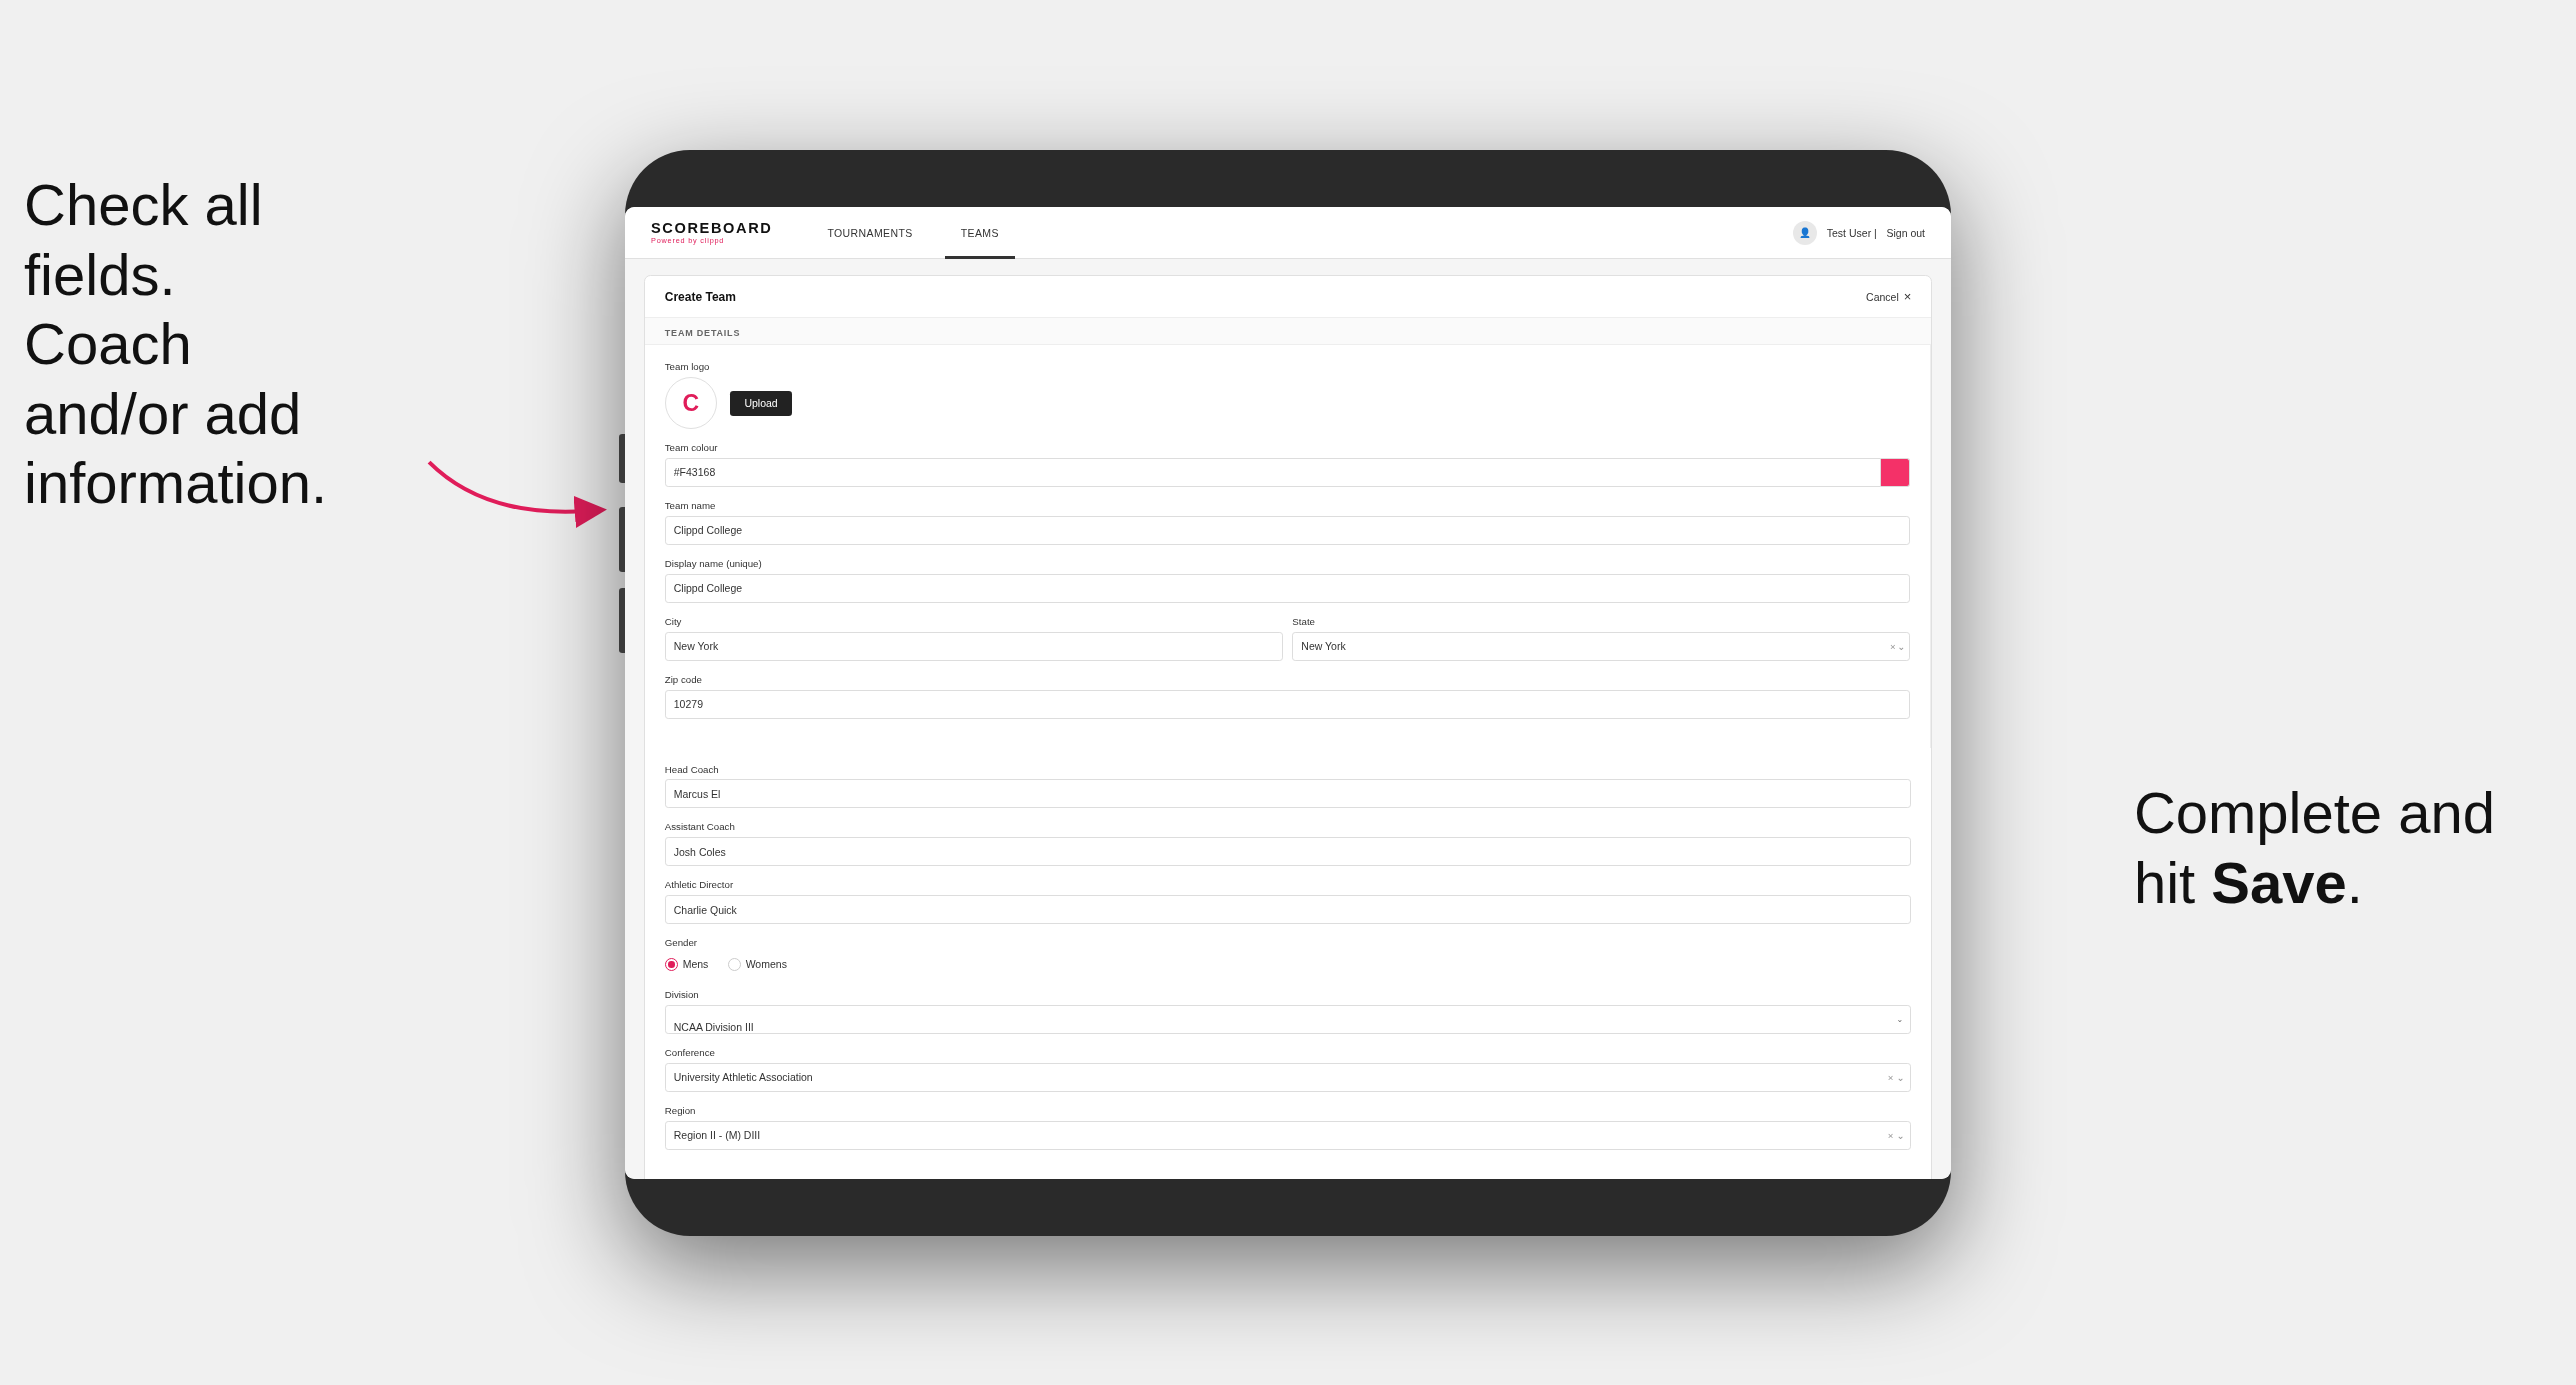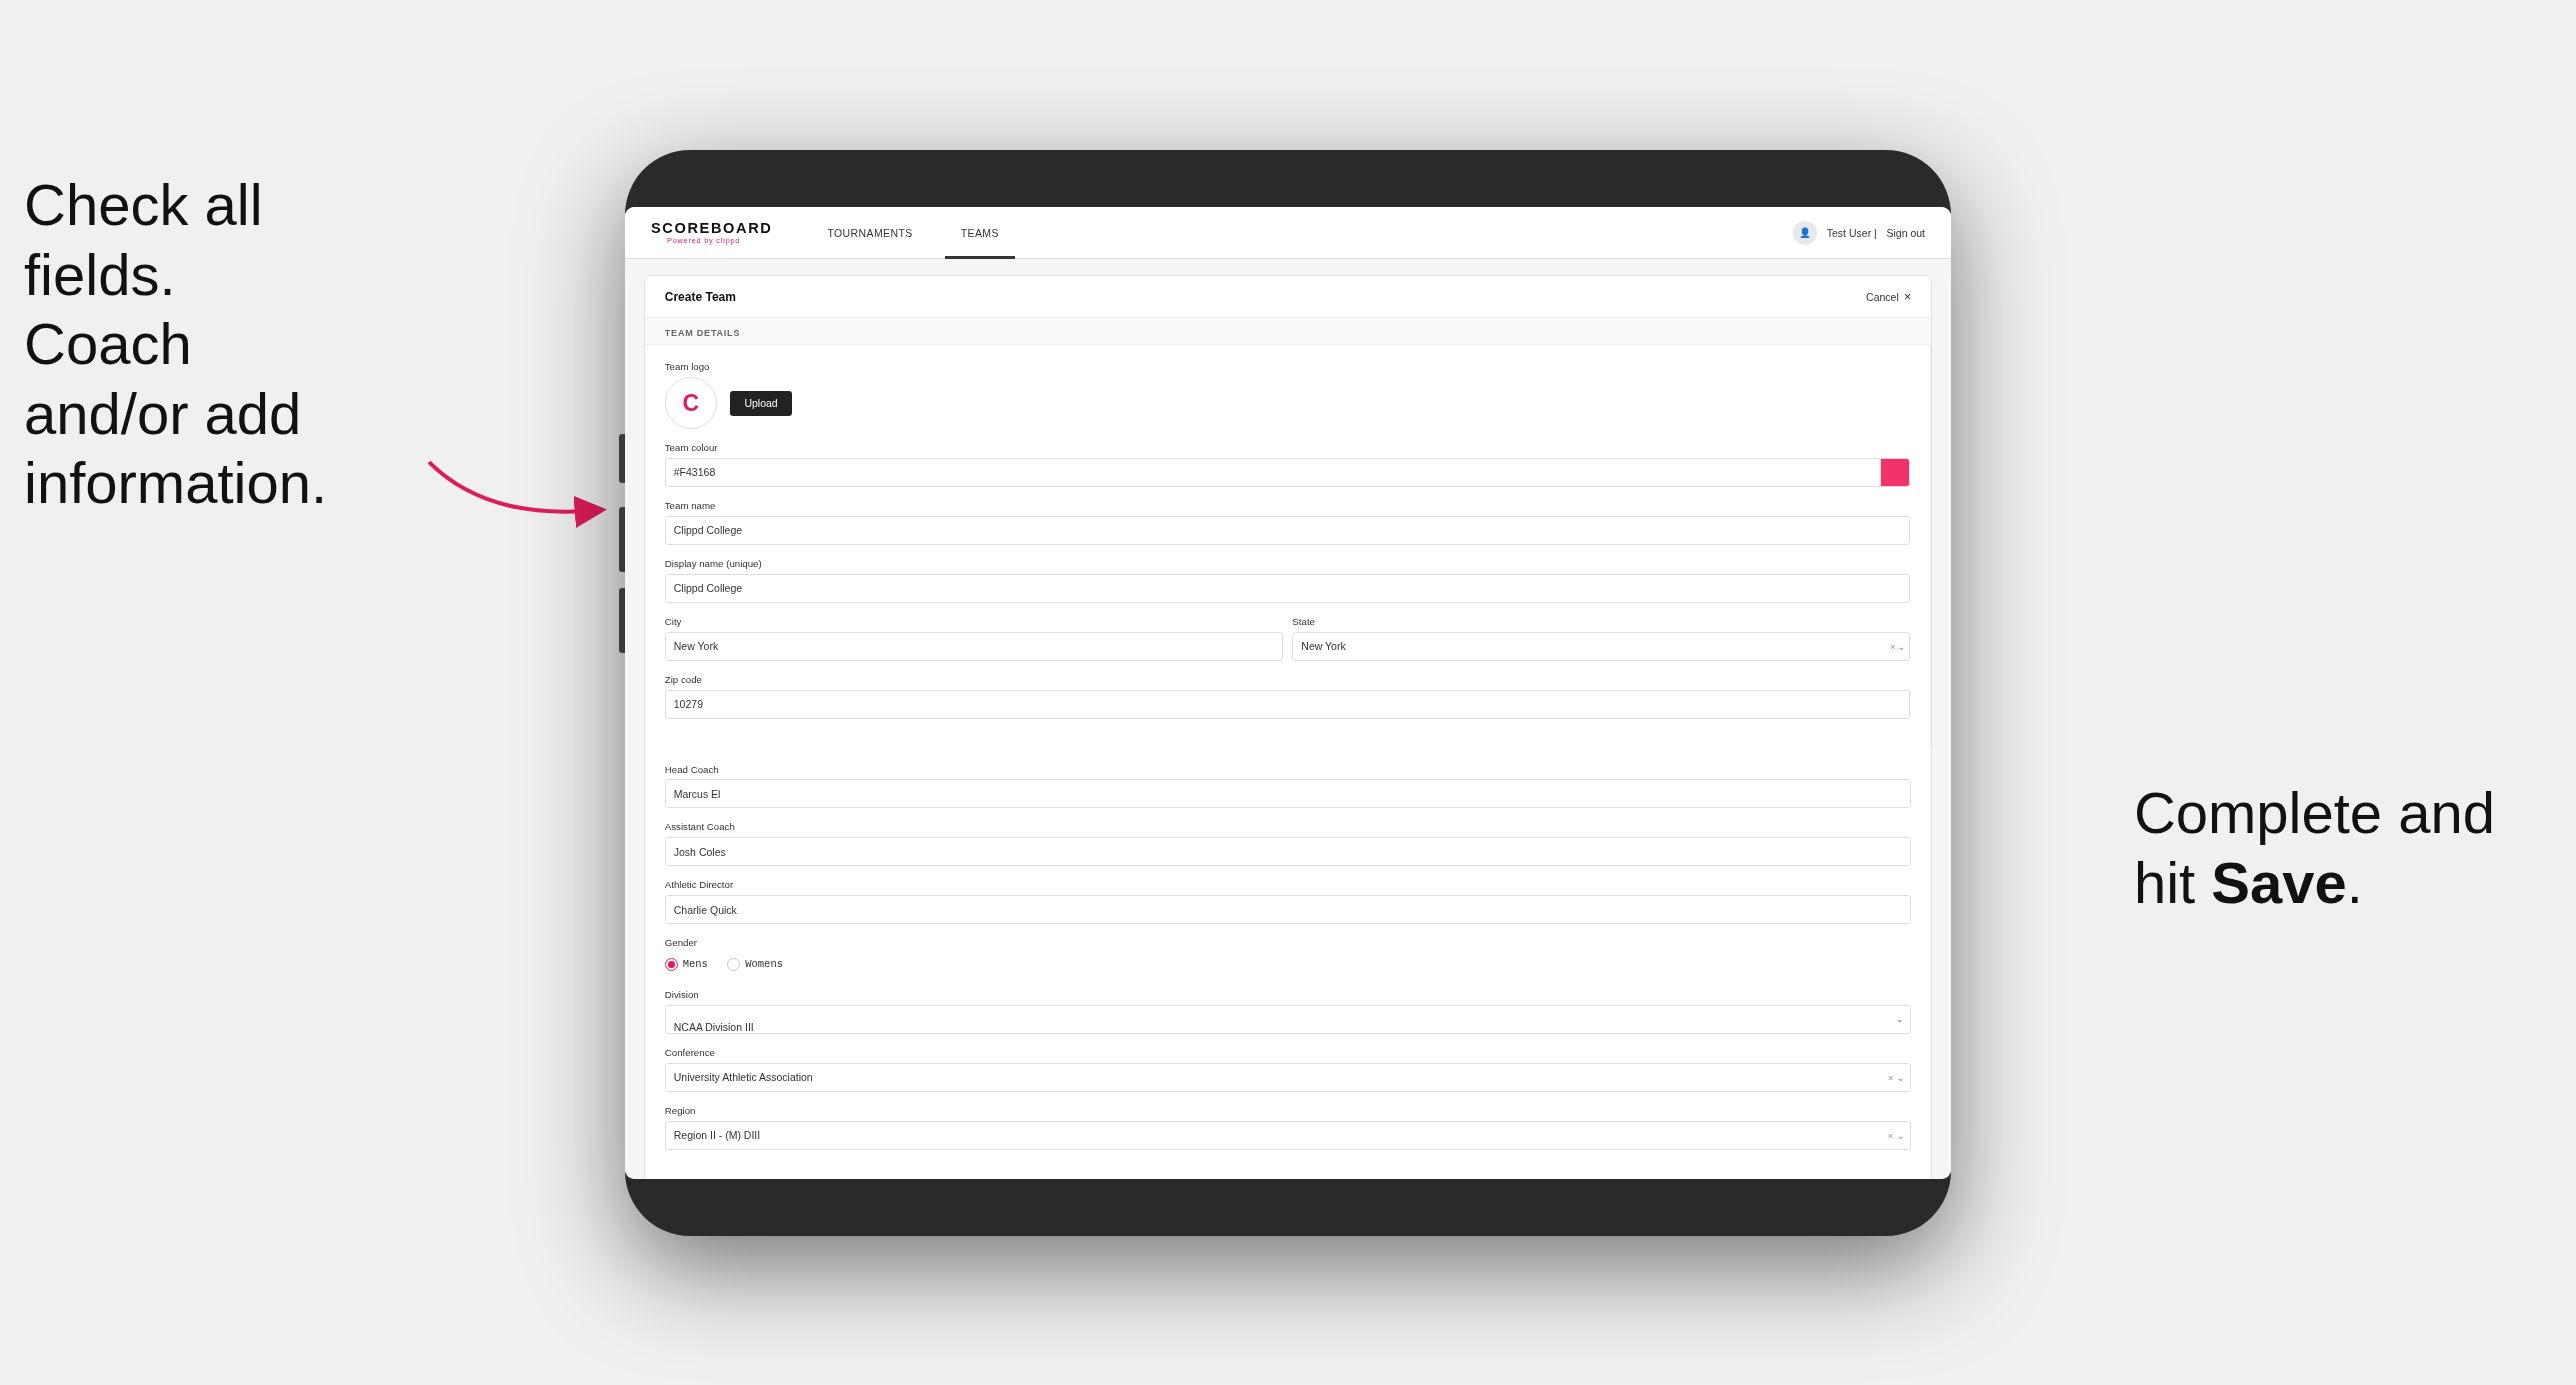--- a/index.html
+++ b/index.html
@@ -82,21 +82,20 @@
     .logo-title {
       font-size: 14.6px;
       font-weight: 800;
       letter-spacing: 1.6px;
       color: #111;
     }
     .logo-subtitle {
       font-size: 7.3px;
       color: #e01d5a;
       letter-spacing: 0.8px;
-      margin-left: 16px;
     }
 
     .nav-links {
       display: flex;
       gap: 16px;
       flex: 1;
     }
     .nav-link {
       font-size: 10.5px;
       color: #333;
@@ -380,21 +379,20 @@
     .icon-chevron {
       color: #999;
     }
 
     
     .gender-row {
       display: flex;
       align-items: center;
       gap: 19.4px;
       padding: 4.9px 0;
-      font-family: Liberation Mono, monospace;
     }
     .radio-option {
       display: flex;
       align-items: center;
       gap: 4.9px;
       font-size: 10.5px;
       color: #333;
       cursor: pointer;
     }
     .radio-dot {

